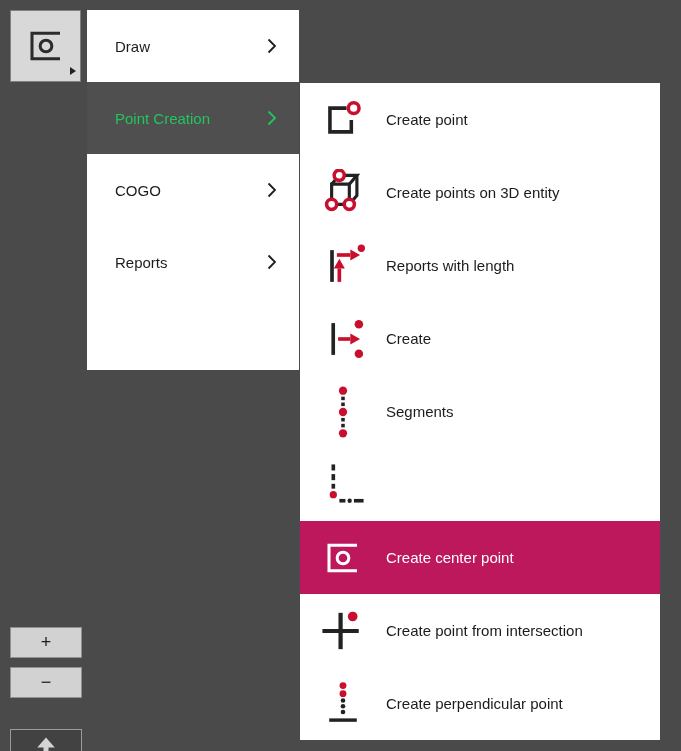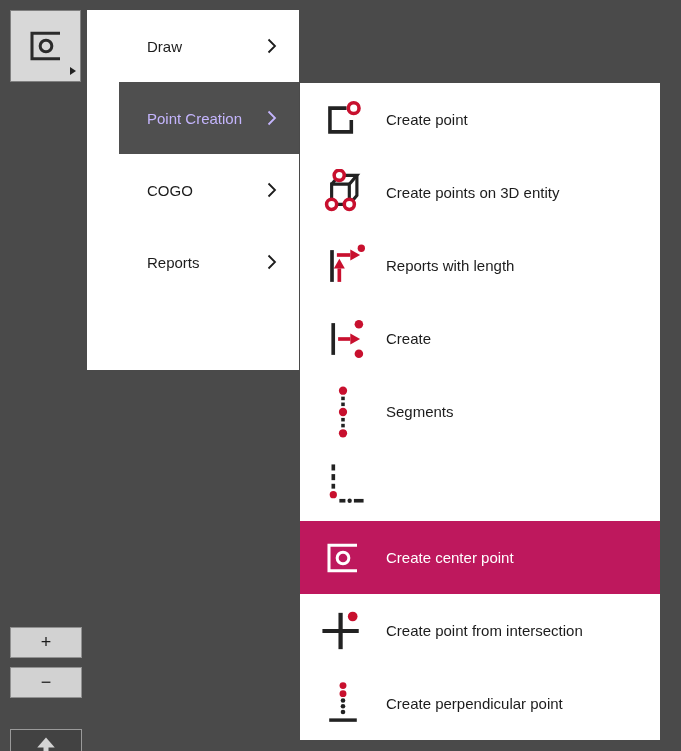--- a/index.html
+++ b/index.html
@@ -30,23 +30,22 @@
   }
 
   
   .menu1 { left: 87px; top: 10px; width: 212px; height: 360px; }
   .menu1-item {
     height: 72px;
     display: flex; align-items: center; justify-content: space-between;
     padding: 0 22px 0 28px;
     color: #1c1c1c; font-size: 15px;
     cursor: pointer;
-    margin-left: 32px;
-  }
-  .menu1-item.selected { background: #4f4f4f; color: #c4b5fd; align-items: center; }
+  }
+  .menu1-item.selected { background: #4f4f4f; color: #22c55e; align-items: center; }
   .chev { display: flex; align-items: center; }
 
   
   .menu2 { left: 300px; top: 83px; width: 360px; height: 657px; }
   .menu2-item {
     height: 73px;
     display: flex; align-items: center;
     padding-left: 16px;
     color: #1c1c1c; font-size: 15px;
     cursor: pointer;

